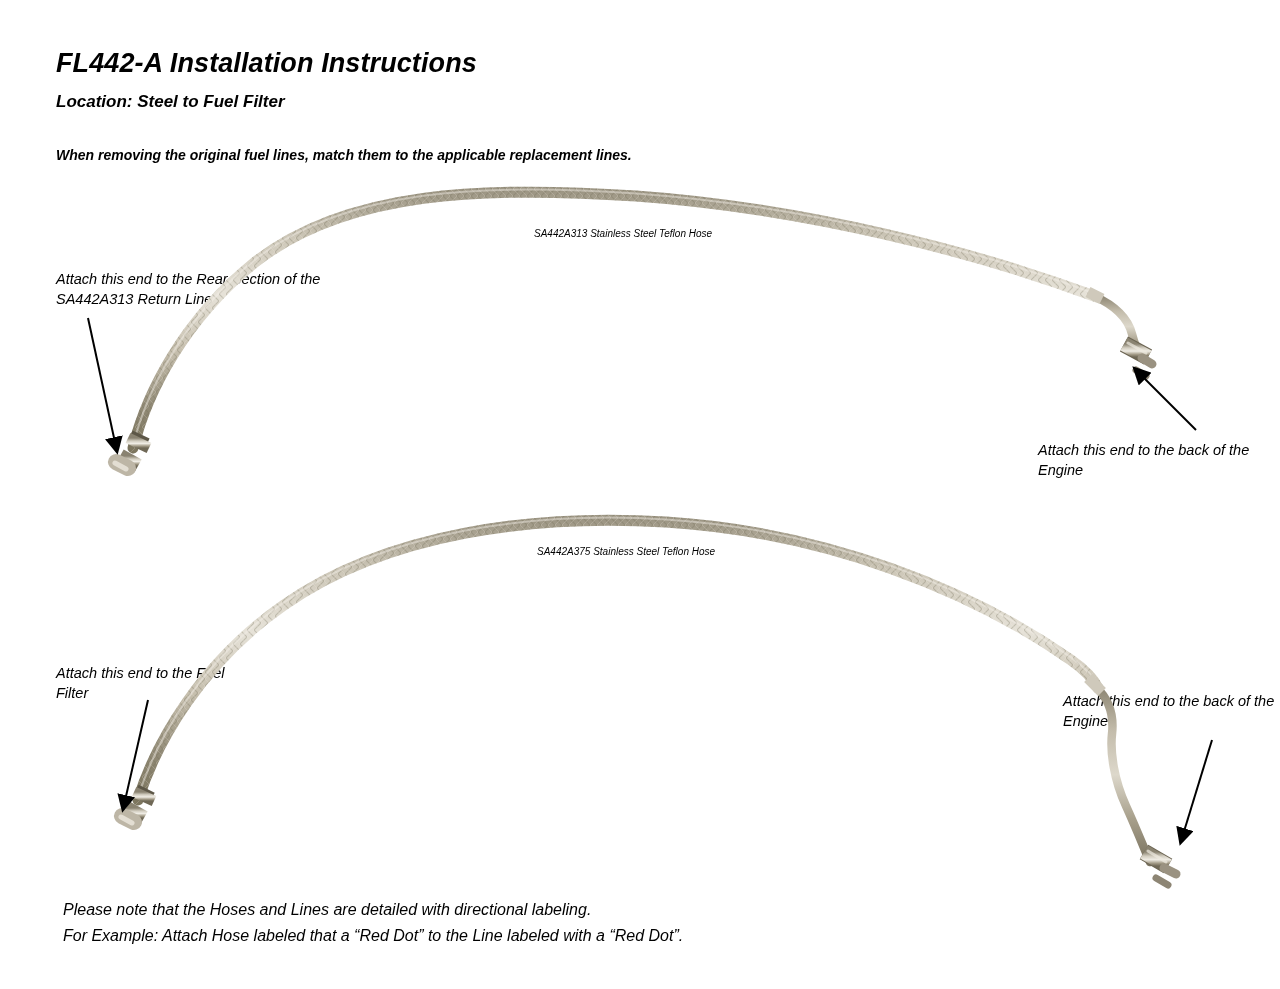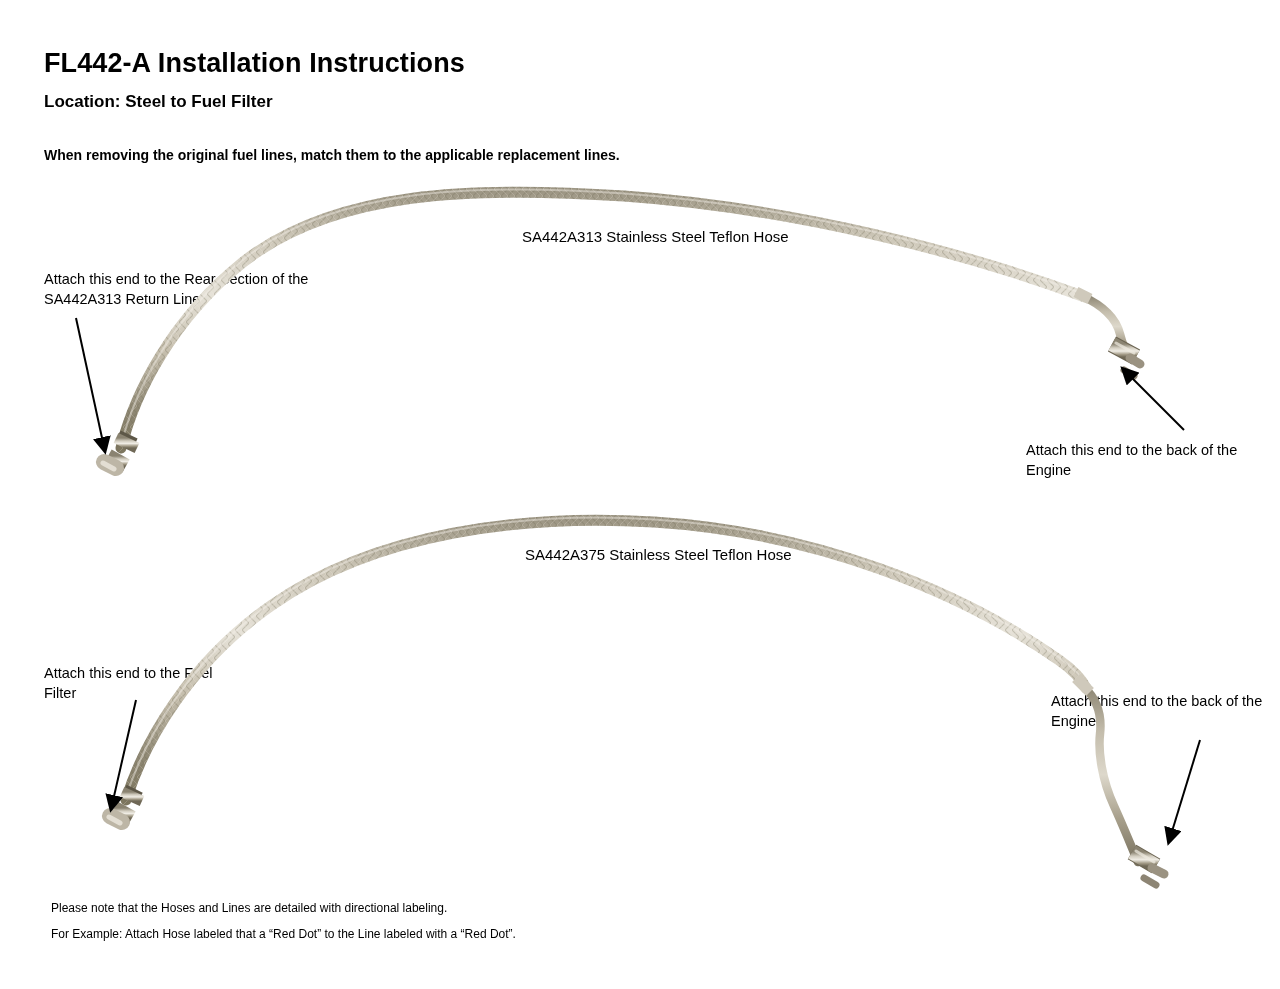--- a/index.html
+++ b/index.html
@@ -10,23 +10,24 @@
   body {
     width: 1280px;
     height: 989px;
     position: relative;
     font-family: "Liberation Sans", sans-serif;
     color: #000000;
     overflow: hidden;
   }
   .page {
     position: absolute;
-    left: 4px; top: 0;
+    left: 16px; top: 0;
     width: 1040px;
     height: 989px;
+    font-style: italic;
   }
 
   
   .doc-title {
     position: absolute;
     left: 40px;
     top: 48px;
     font-size: 27px;
     font-weight: bold;
     letter-spacing: 0.1px;
@@ -46,30 +47,30 @@
     top: 147px;
     font-size: 14px;
     font-weight: bold;
     white-space: nowrap;
   }
 
   
   .footer-note {
     position: absolute;
     left: 47px;
-    font-size: 12px;
+    font-size: 16px;
     white-space: nowrap;
   }
   .footer-note.l1 { top: 901px; }
   .footer-note.l2 { top: 927px; }
 
   
   .hose-label {
     position: absolute;
-    font-size: 15px;
+    font-size: 10px;
     white-space: nowrap;
   }
   #label-hose-1 { left: 518px; top: 228px; }
   #label-hose-2 { left: 489px; top: 546px; margin-left: 32px; }
 
   
   .callout {
     position: absolute;
     font-size: 14.5px;
     line-height: 20px;

